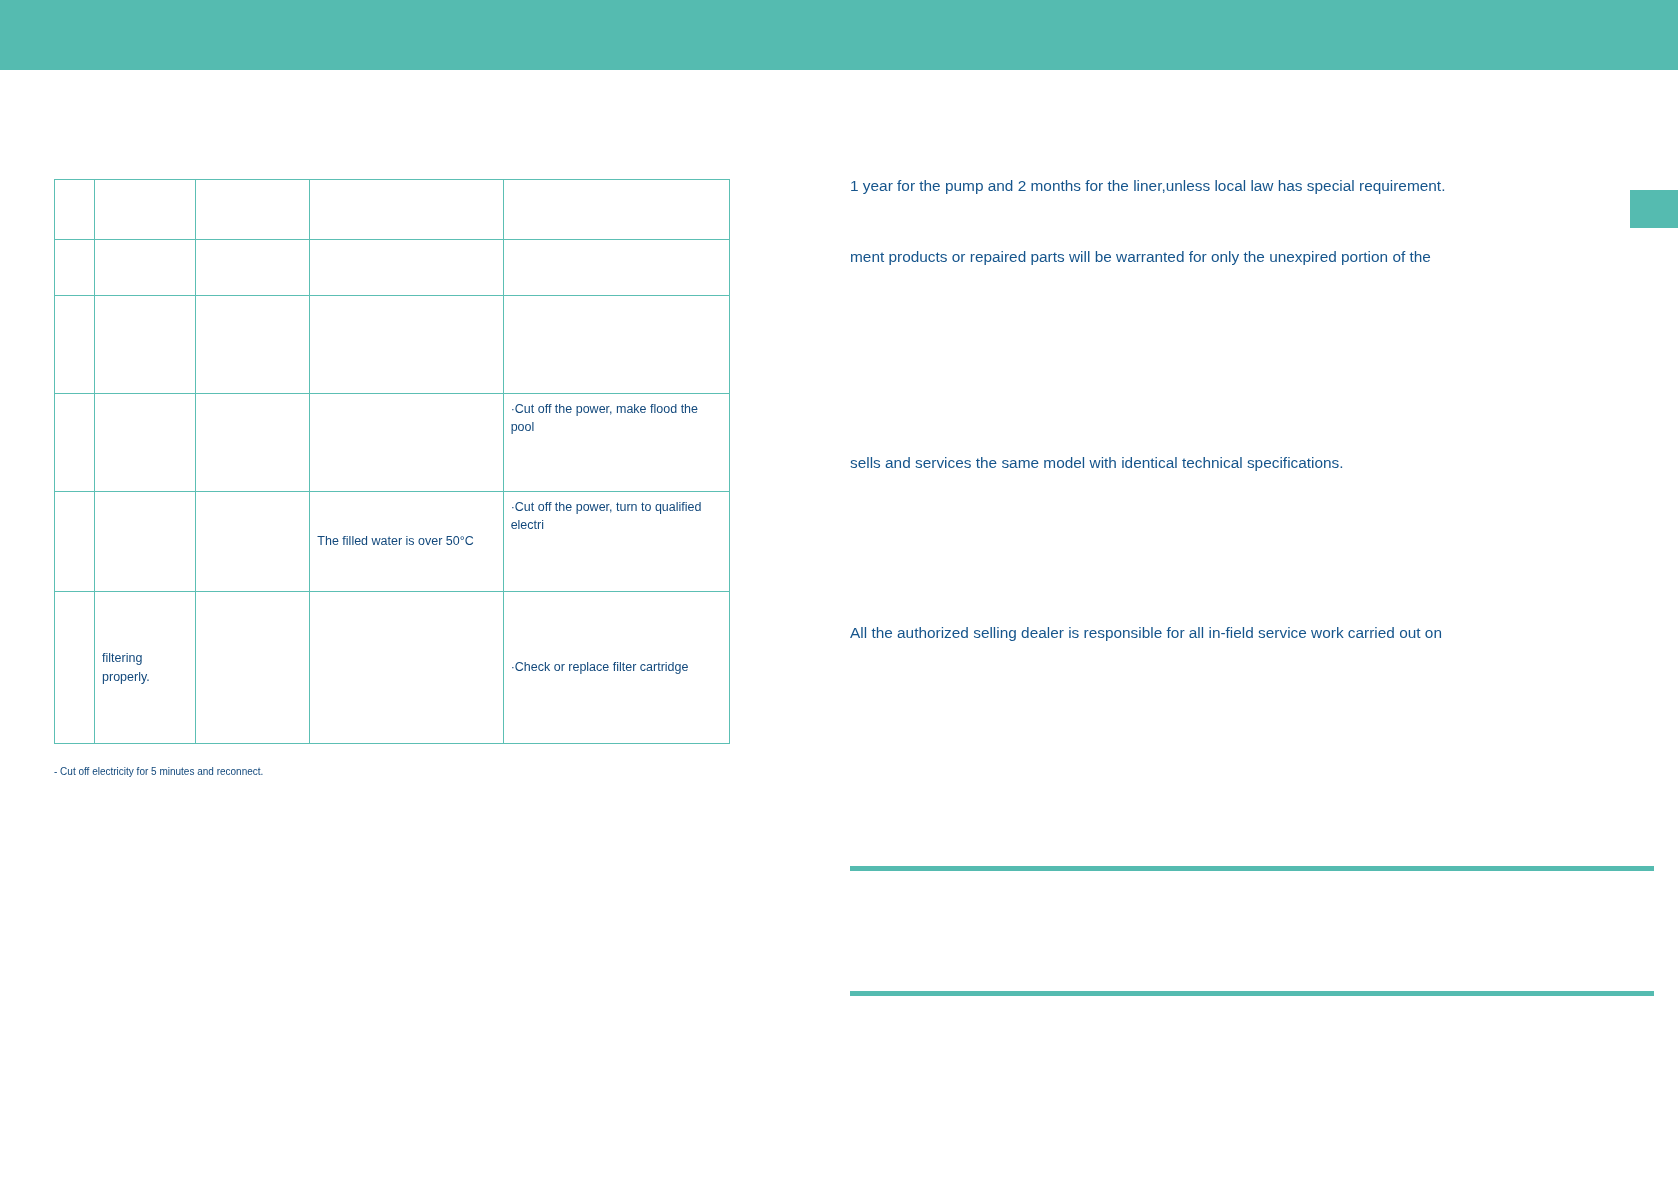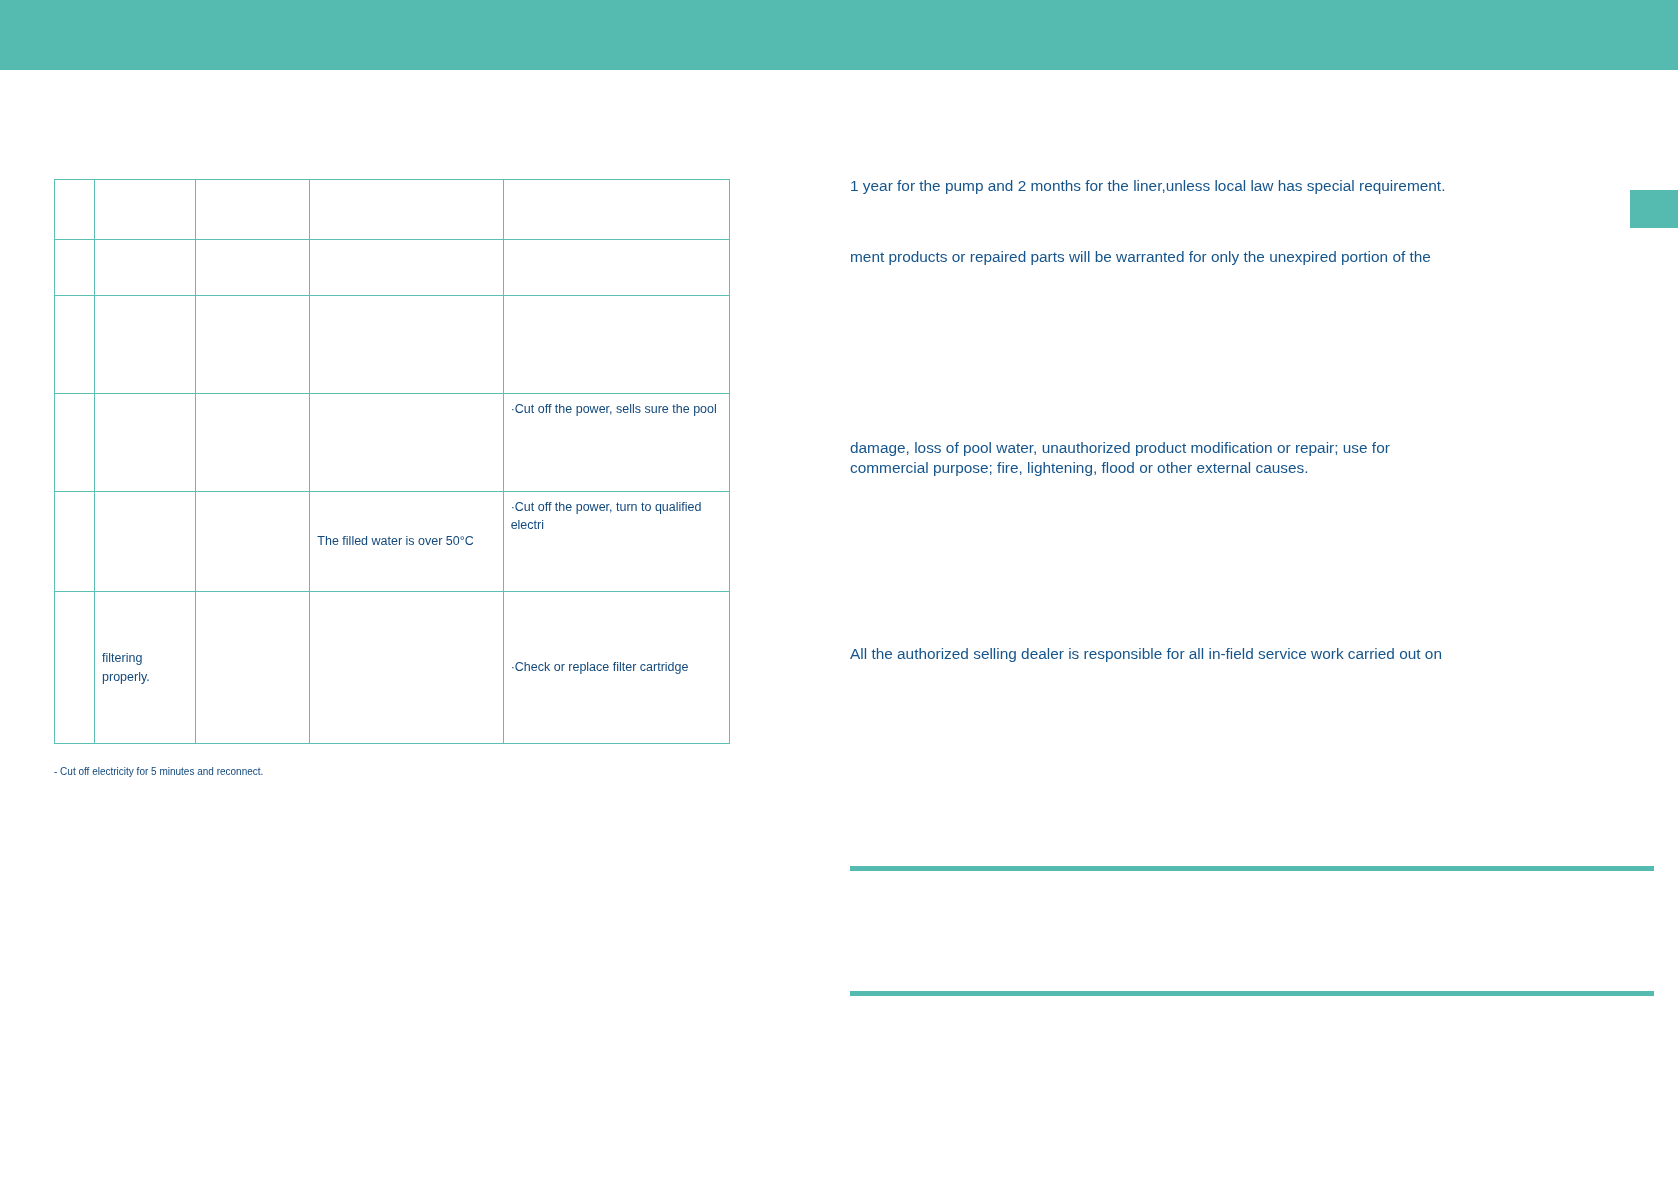--- a/index.html
+++ b/index.html
@@ -181,21 +181,21 @@
           <td class="c1">
               <span class="cell-text"></span>
             </td>
           <td class="c2">
               <span class="cell-text"></span>
             </td>
           <td class="c3">
               <span class="cell-text"></span>
             </td>
           <td class="c4">
-              <span class="cell-text">·Cut off the power, sells sure the pool</span>
+              <span class="cell-text">·Cut off the power, make flood the pool</span>
             </td>
         </tr>
         <tr style="height:100px">
           <td class="c0">
               <span class="cell-text"></span>
             </td>
           <td class="c1">
               <span class="cell-text"></span>
             </td>
           <td class="c2">
@@ -231,23 +231,22 @@
 
   <div class="notes">
     <div class="note-line">- Cut off electricity for 5 minutes and reconnect.</div>
   </div>
 
   <div class="right-col">
     <div class="para">1 year for the pump and 2 months for the liner,unless local law has special requirement.</div>
     <div class="spacer" style="height:51px"></div>
     <div class="para">ment products or repaired parts will be warranted for only the unexpired portion of the</div>
     <div class="spacer" style="height:170px"></div>
-    <div class="para">damage, loss of pool water, unauthorized product modification or repair; use for
-commercial purpose; fire, lightening, flood or other external causes.</div>
     <div class="spacer" style="height:15px"></div>
+    <div class="para">sells and services the same model with identical technical specifications.</div>
     <div class="spacer" style="height:150px"></div>
     <div class="para">All the authorized selling dealer is responsible for all in-field service work carried out on</div>
   </div>
 
   <div class="rule rule-1"></div>
   <div class="rule rule-2"></div>
 
 </div>
 
 </body></html>

